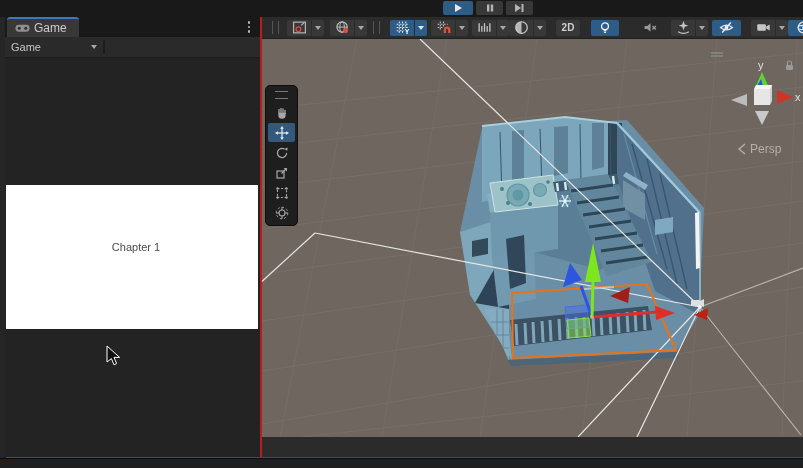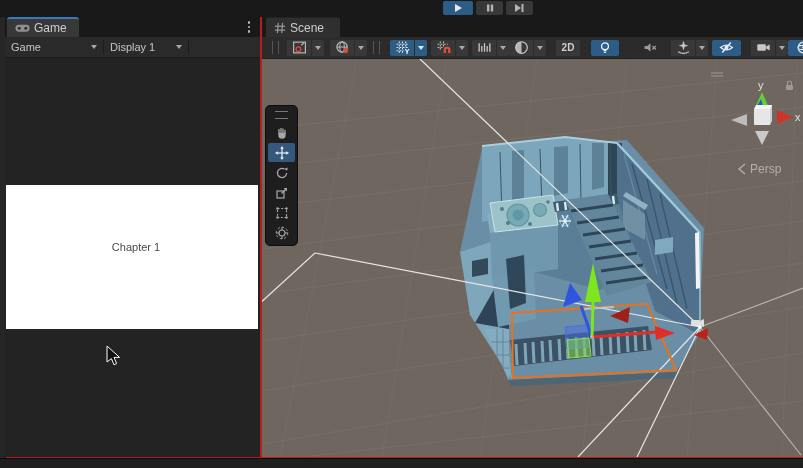--- a/index.html
+++ b/index.html
@@ -106,50 +106,33 @@
           <i></i>
           <i></i>
         </div>
     </div>
     <div class="gtoolbar">
       <div class="gtb-item" style="width:86px;justify-content:space-between;">
         <span>Game</span>
         <span class="caret"></span>
       </div>
       <div class="gtb-div"></div>
-      <div class="gtb-item" style="width:72px;justify-content:space-between;">
-        <span>Display 1</span>
-        <span class="caret"></span>
-      </div>
       <div class="gtb-div"></div>
     </div>
     <div class="gcontent">
       <div class="gframe">
         <div class="chapter">Chapter 1</div>
       </div>
       <svg class="cursor" width="16" height="22" viewBox="0 0 16 22">
         <polygon points="1,1 1,17 5.4,13.6 8,19.8 10.6,18.5 8,12.4 13.6,12.4" fill="#101010" stroke="#fdfdfd" stroke-width="1"></polygon>
       </svg>
     </div>
   </div>
 
   <div class="panel scene-panel">
-    <div class="tab-row">
-      <div class="tab scene">
-        <svg width="12" height="12" viewBox="0 0 14 14">
-          <g stroke="#9a9a9a" stroke-width="1.4">
-              <line x1="5" y1="1" x2="4" y2="13"></line>
-              <line x1="10" y1="1" x2="9" y2="13"></line>
-              <line x1="1" y1="5" x2="13" y2="5"></line>
-              <line x1="1" y1="9.5" x2="13" y2="9.5"></line>
-            </g>
-        </svg>
-        <span>Scene</span>
-      </div>
-    </div>
 
     <div class="stoolbar">
       <div class="sgroup">
         <span class="sep"></span>
         <div class="tsplit mleft4">
           <span class="tbtn">
               <svg width="15" height="15" viewBox="0 0 14 14">
             <rect x="1.5" y="2" width="11" height="10" fill="none" stroke="#b8b8b8" stroke-width="1.1"></rect>
             <circle cx="6" cy="8.6" r="2.2" fill="none" stroke="#e04a3f" stroke-width="1.2"></circle>
             <line x1="8.6" y1="5" x2="11.2" y2="2.6" stroke="#b8b8b8" stroke-width="1.1"></line>

